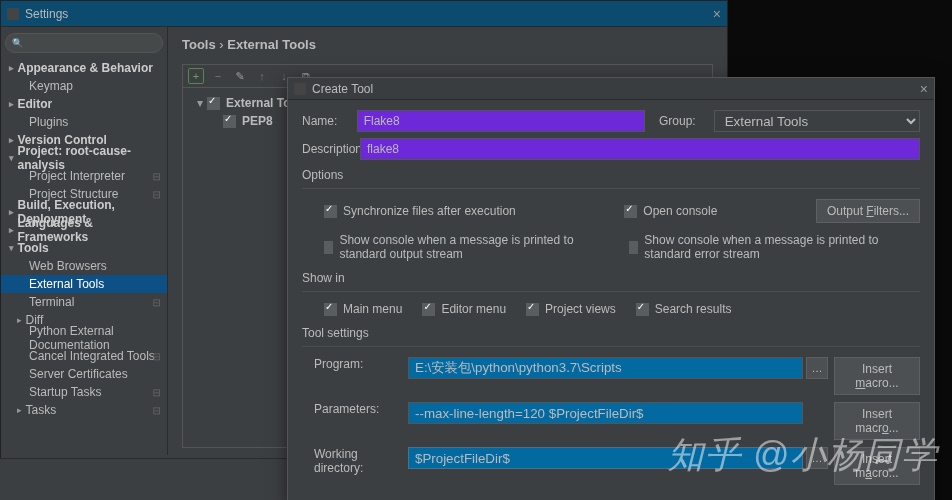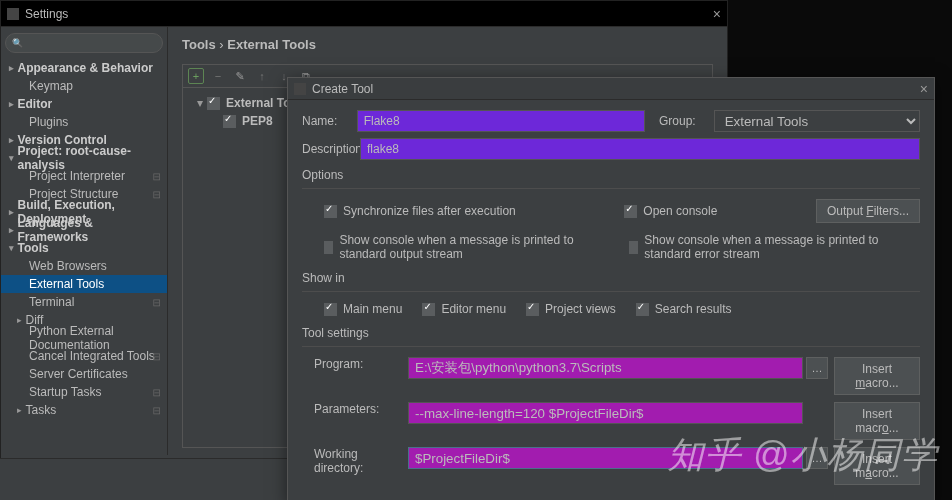--- a/index.html
+++ b/index.html
@@ -1,18 +1,18 @@
 <!DOCTYPE html>
 <html><head>
 <meta charset="utf-8">
 <style>
 * { box-sizing: border-box; margin: 0; padding: 0; font-family: -apple-system, "Segoe UI", sans-serif; }
 body { background: #0a0a0a; width: 952px; height: 500px; overflow: hidden; position: relative; font-size: 12px; color: #bbb; }
 .window { width: 728px; height: 498px; background: #3c3f41; border: 1px solid #222; }
-.titlebar { height: 26px; background: #000000; display: flex; align-items: center; padding: 0 6px; border-bottom: 1px solid #2b2b2b; }
+.titlebar { height: 26px; background: #0c4a6e; display: flex; align-items: center; padding: 0 6px; border-bottom: 1px solid #2b2b2b; }
 .titlebar .icon { width: 12px; height: 12px; background: #444; margin-right: 6px; }
 .titlebar .title { flex: 1; color: #bbb; font-size: 12px; }
 .close-x { color: #999; font-size: 14px; cursor: pointer; }
 .body { display: flex; height: calc(100% - 26px - 42px); }
 .sidebar { width: 167px; background: #3c3f41; border-right: 1px solid #2b2b2b; padding: 4px 0; }
 .search { margin: 2px 4px 6px; height: 20px; background: #45494a; border: 1px solid #555; border-radius: 10px; padding: 0 6px; display: flex; align-items: center; }
 .search::before { content: "🔍"; font-size: 9px; color: #888; margin-right: 4px; }
 .tree-item { display: flex; align-items: center; padding: 2px 4px 2px 8px; color: #bbb; cursor: pointer; height: 18px; position: relative; }
 .tree-item.sub { padding-left: 28px; }
 .tree-item.bold { font-weight: bold; color: #ccc; }
@@ -44,21 +44,21 @@
 .section { font-size: 12px; margin: 8px 0 6px; color: #bbb; }
 .sep { border-top: 1px solid #4d4d4d; margin: 6px 0 10px; }
 .opts { padding-left: 22px; }
 .optrow { display: flex; align-items: center; margin-bottom: 10px; }
 .optrow label { display: flex; align-items: center; margin-right: 20px; }
 .btn { background: #4c5052; border: 1px solid #5e6060; color: #bbb; padding: 4px 10px; cursor: pointer; font-size: 12px; }
 .btn.primary { background: #365880; border-color: #4a6a92; color: #fff; }
 .of-btn { margin-left: auto; }
 .toolrow { display: flex; align-items: flex-start; margin-bottom: 7px; }
 .toolrow label { width: 94px; }
-.toolrow input { flex: 1; background: #a21caf; border: 1px solid #555; color: #bbb; padding: 3px 6px; height: 22px; }
+.toolrow input { flex: 1; background: #0369a1; border: 1px solid #555; color: #bbb; padding: 3px 6px; height: 22px; }
 .toolrow .focused { border-color: #4a708b; }
 .toolrow .browse { width: 22px; height: 22px; background: #4c5052; border: 1px solid #5e6060; color: #bbb; display: flex; align-items: center; justify-content: center; margin-left: 3px; cursor: pointer; font-size: 11px; }
 .toolrow .macro { width: 86px; margin-left: 6px; }
 .footer { position: absolute; bottom: 0; left: 0; width: 728px; height: 42px; background: #3c3f41; border-top: 1px solid #2b2b2b; display: flex; justify-content: flex-end; align-items: center; gap: 8px; padding: 0 12px; }
 .watermark { position: absolute; right: 14px; bottom: 20px; font-size: 36px; color: rgba(255,255,255,0.5); font-style: italic; font-weight: 300; letter-spacing: 1px; pointer-events: none; }
 .u { text-decoration: underline; }
 </style>
 </head>
 <body>
 

